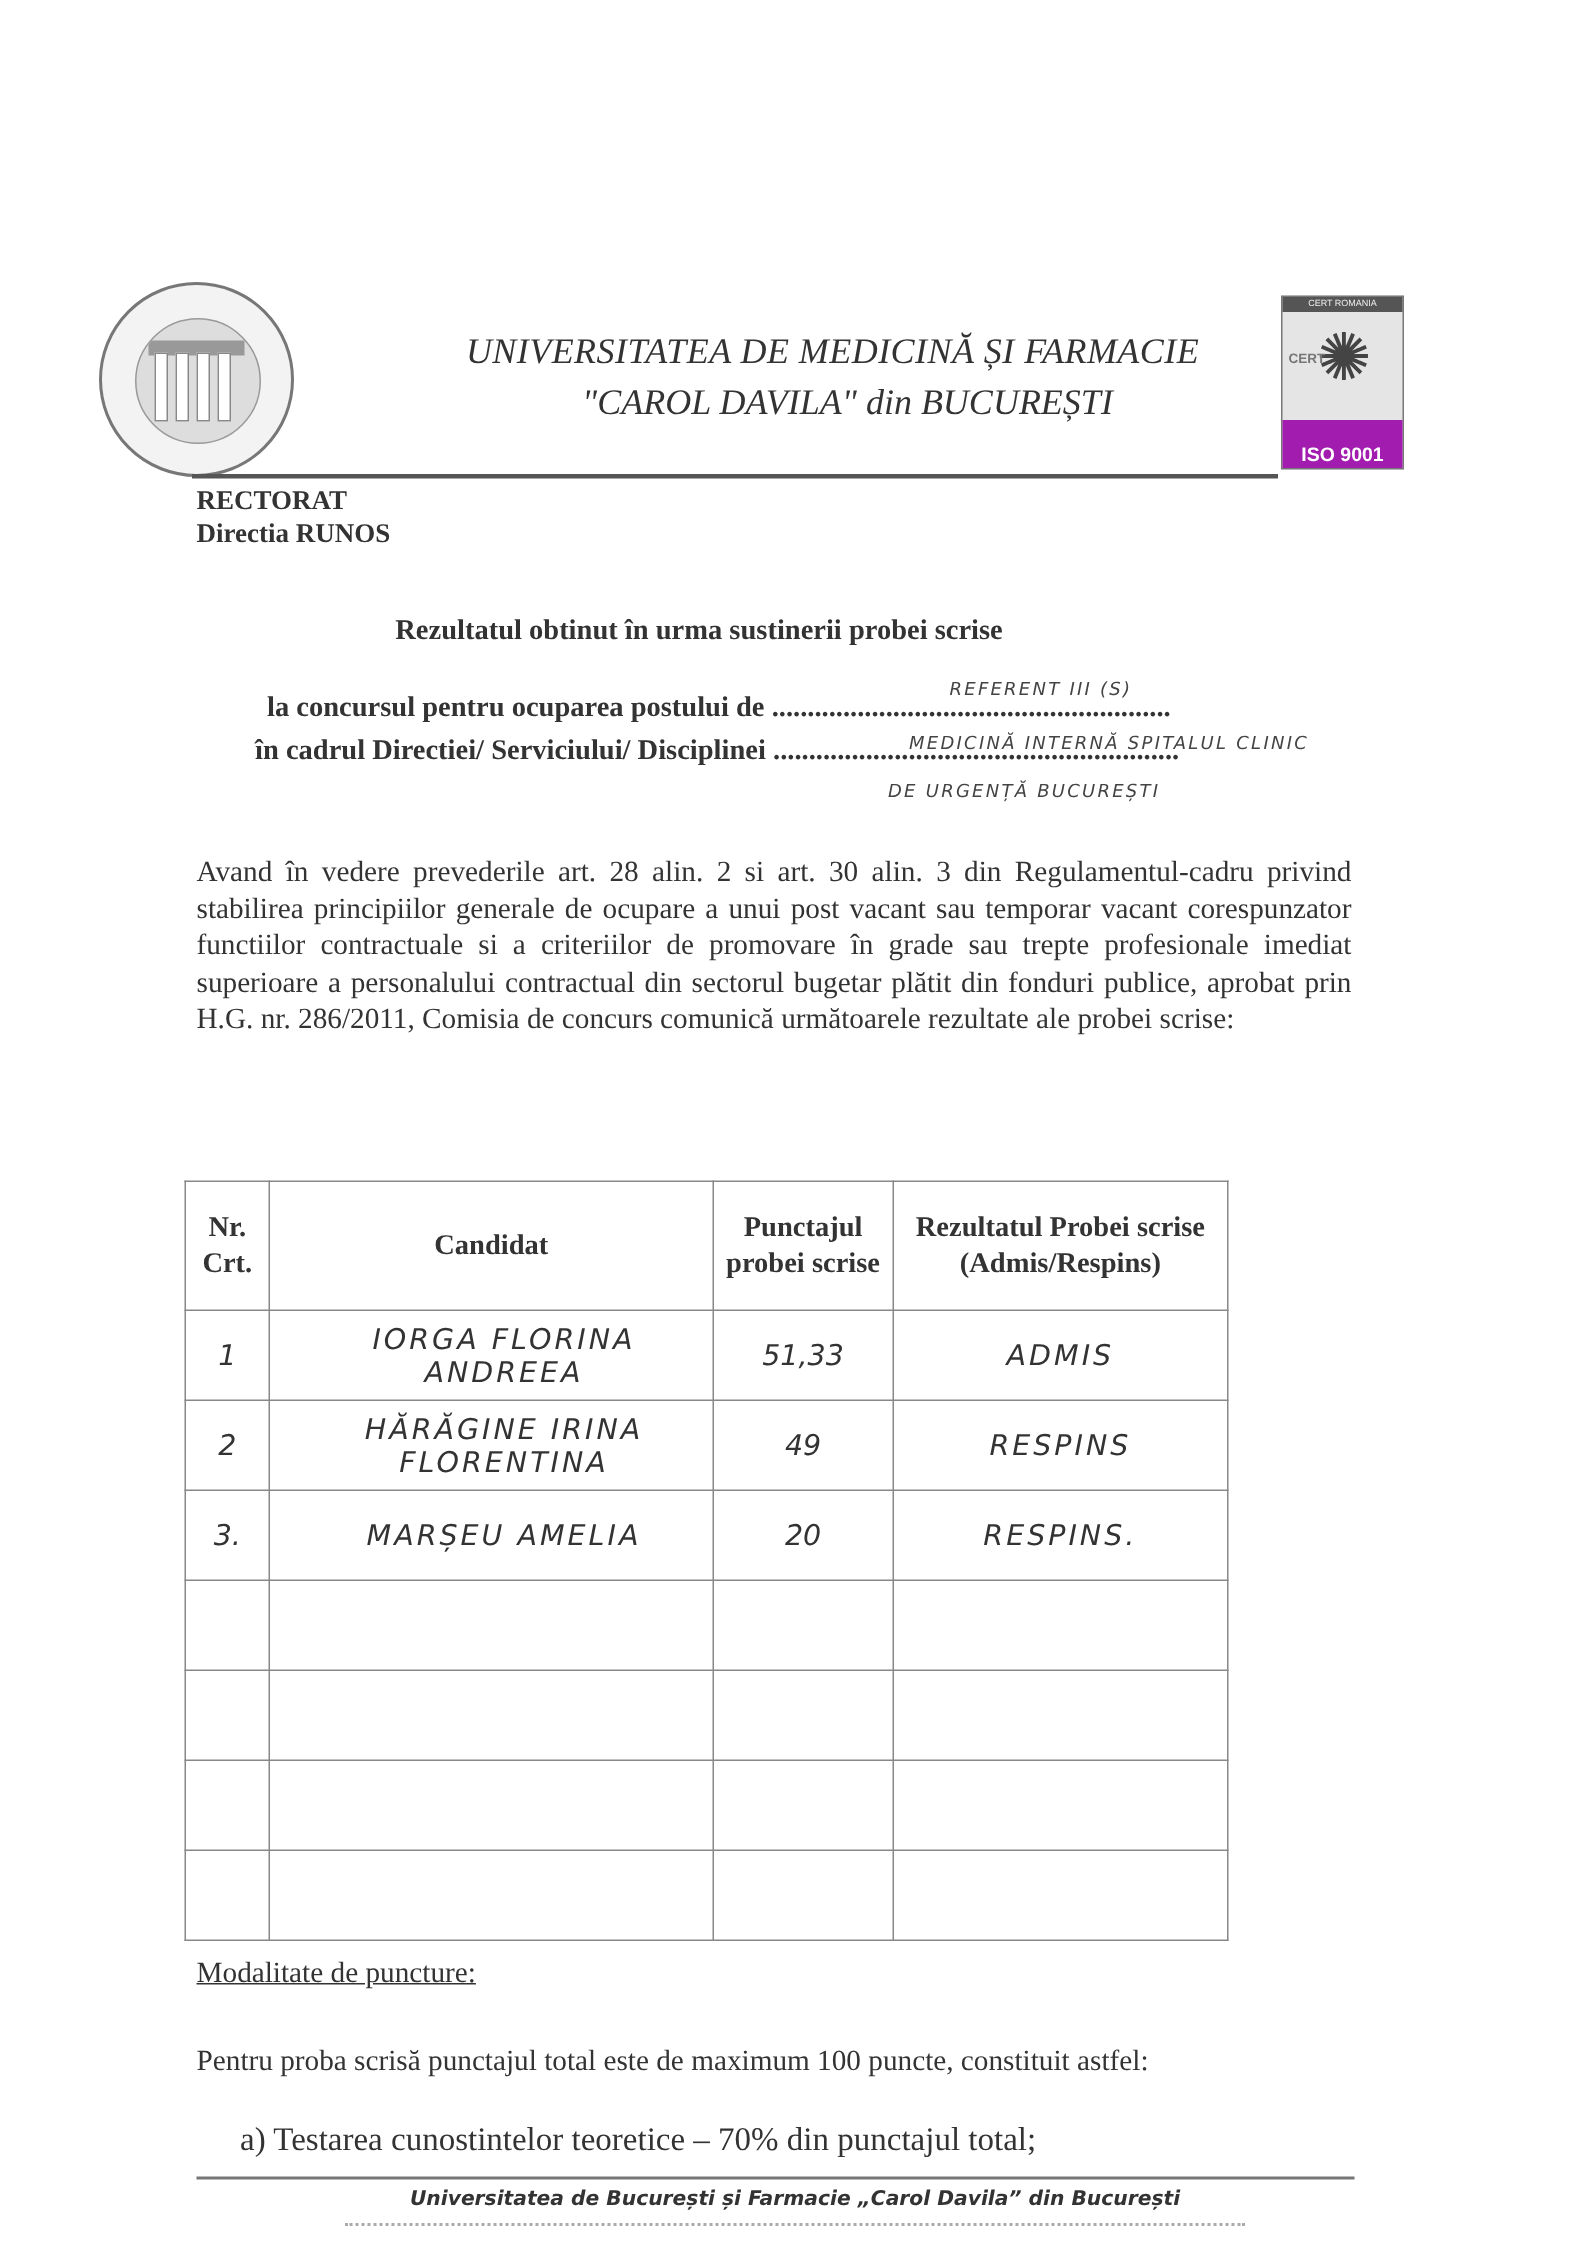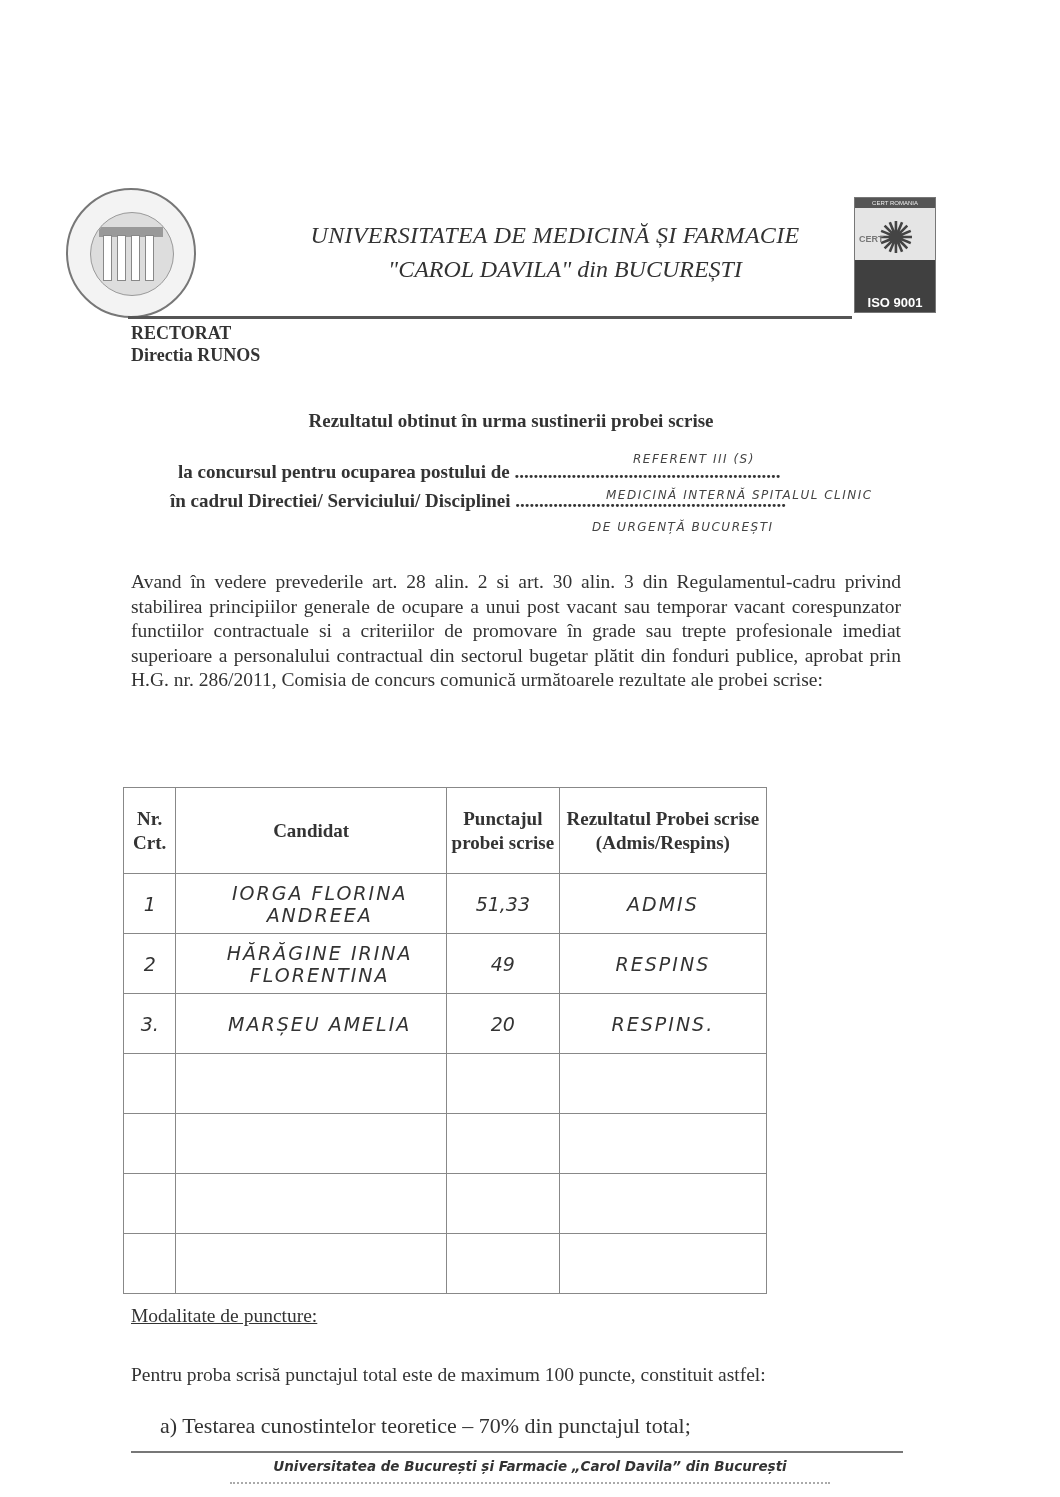--- a/index.html
+++ b/index.html
@@ -9,37 +9,37 @@
   .seal { left:66px; top:188px; width:130px; height:130px; border-radius:50%; border:2px solid #777; box-sizing:border-box; background:#f3f3f3; }
   .seal-inner { position:absolute; left:22px; top:22px; width:82px; height:82px; border-radius:50%; border:1px solid #999; background:#ddd; overflow:hidden; }
   .seal-col { position:absolute; bottom:14px; width:7px; height:44px; background:#fff; border:1px solid #888; }
   .seal-roof { position:absolute; left:8px; top:14px; width:64px; height:10px; background:#999; }
   .univ-title { left:200px; width:710px; top:222px; text-align:center; font-style:italic; font-size:24px; color:#333; letter-spacing:0.3px; }
   .univ-sub { left:200px; width:710px; top:256px; text-align:center; font-style:italic; font-size:24px; color:#333; padding-left:20px; box-sizing:border-box; }
   .iso { left:854px; top:197px; width:82px; height:116px; border:1px solid #777; background:#e5e5e5; box-sizing:border-box; }
   .iso-top { position:absolute; left:0; top:0; right:0; height:10px; background:#555; color:#eee; font:6px "Liberation Sans", sans-serif; text-align:center; line-height:10px; }
   .iso-star { position:absolute; left:18px; top:18px; width:46px; height:46px; font-size:44px; line-height:46px; text-align:center; color:#444; }
   .iso-cert { position:absolute; left:4px; top:36px; font:bold 9px "Liberation Sans", sans-serif; color:#777; }
-  .iso-bot { position:absolute; left:0; bottom:0; right:0; height:52px; background:#404040; }
+  .iso-bot { position:absolute; left:0; bottom:0; right:0; height:32px; background:#a21caf; }
   .iso-bot-text { position:absolute; left:0; right:0; bottom:2px; text-align:center; font:bold 13px "Liberation Sans", sans-serif; color:#fff; }
   .hr-top { left:128px; top:316px; width:724px; height:3px; background:#555; }
   .rectorat { left:131px; top:322px; font-weight:bold; font-size:18px; color:#333; line-height:22px; }
   
-  .doc-title { left:0; width:932px; top:410px; text-align:center; font-weight:bold; font-size:19px; color:#333;padding-left:45px; }
+  .doc-title { left:0; width:932px; top:410px; text-align:center; font-weight:bold; font-size:19px; color:#333; }
   .line1 { left:178px; top:461px; font-weight:bold; font-size:19px; color:#333; white-space:nowrap; }
   .line2 { left:170px; top:490px; font-weight:bold; font-size:19px; color:#333; white-space:nowrap; }
   .dots { letter-spacing:0px; }
   .hw { font-family:"DejaVu Sans", sans-serif; font-style:italic; font-size:12px; color:#444; letter-spacing:1.5px; font-weight:normal; }
   .hw1 { left:633px; top:452px; }
   .hw2 { left:606px; top:488px; }
   .hw3 { left:592px; top:520px; }
   
   .para { left:131px; width:770px; top:570px; font-size:19.5px; line-height:24.6px; text-align:justify; color:#333; }
   
-  table.res { position:absolute; left:123px; top:787px; width:644px; border-collapse:collapse; }
+  table.res { position:absolute; left:123px; top:787px; width:696px; border-collapse:collapse; }
   table.res td, table.res th { border:1.5px solid #888; font-size:19px; color:#333; text-align:center; }
   table.res th { font-weight:bold; height:83px; line-height:24px; }
   table.res td { height:57px; }
   .c1 { width:60px; } .c2 { width:340px; } .c3 { width:130px; } .c4 { width:250px; }
   .hwcell { font-family:"DejaVu Sans", sans-serif; font-style:italic; color:#555; font-size:14px; letter-spacing:2px; }
   .hwnum { font-family:"DejaVu Sans", sans-serif; font-style:italic; color:#555; font-size:20px; }
   td.name { text-align:center; padding-left:18px; }
   
   .modal { left:131px; top:1305px; font-size:19.5px; text-decoration:underline; color:#333;text-align:center; }
   .para2 { left:131px; width:770px; top:1363px; font-size:19.5px; line-height:24.6px; text-align:justify; color:#333; }

